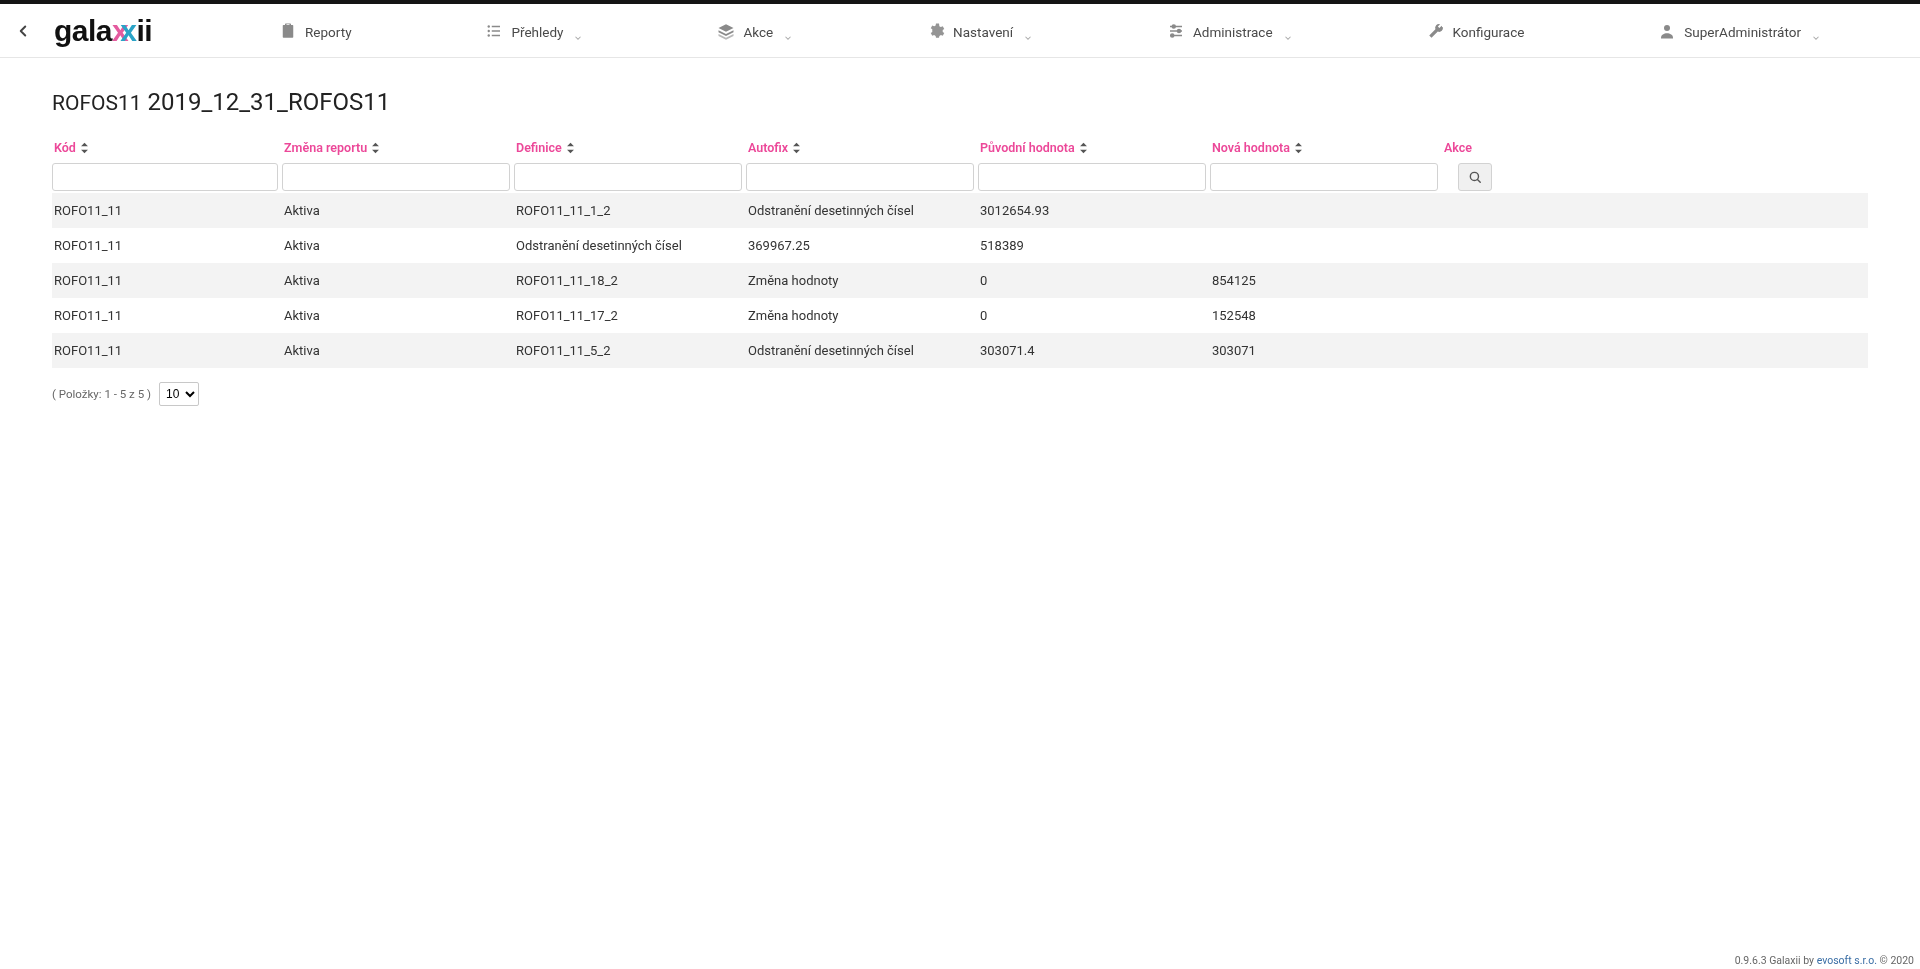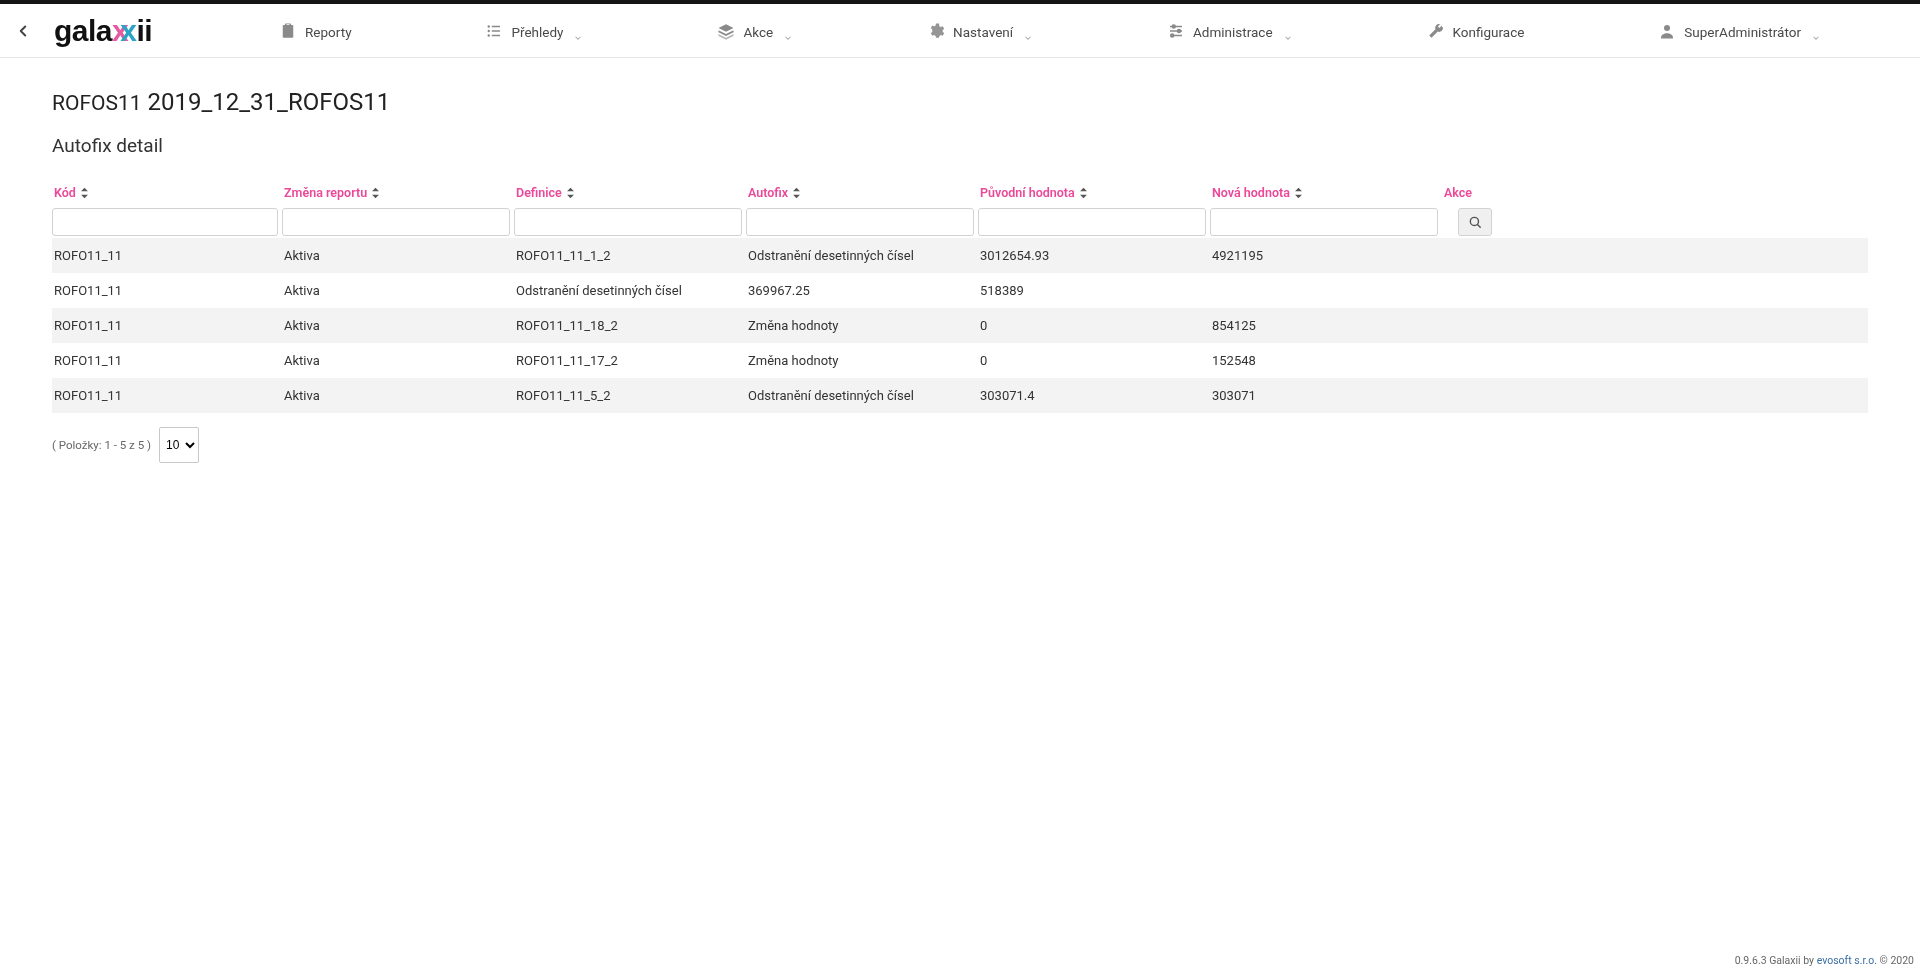--- a/index.html
+++ b/index.html
@@ -124,21 +124,21 @@
   .data-row:nth-child(odd) { background: #f3f3f3; }
   .data-row:nth-child(even) { background: #ffffff; }
 
   .pager {
     margin-top: 14px;
     font-size: 11.5px;
     color: #666;
     display: flex; align-items: center; gap: 8px;
   }
   .pager select {
-    height: 36px; font-size: 12px;
+    height: 24px; font-size: 12px;
     border: 1px solid #c8c8c8; background: #fff; border-radius: 2px;
     padding: 0 2px;
   }
 
   .footer {
     position: fixed;
     bottom: 0; right: 0;
     font-size: 10.5px;
     color: #666;
     padding: 2px 6px;
@@ -244,21 +244,20 @@
           </svg></span>
       </div>
     </div>
 </div>
 
 <div class="container">
   <h1 class="page-title">
     <span class="prefix">ROFOS11</span>
     <span>2019_12_31_ROFOS11</span>
   </h1>
-  <h2 class="subtitle">Autofix detail</h2>
 
   <div class="table-wrap">
     <div class="thead-row">
       <div>
           <span>Kód</span>
           <span class="sort-icon"><svg viewBox="0 0 10 14">
               <polygon points="5,1 9,5 1,5" fill="currentColor"></polygon>
               <polygon points="5,13 1,9 9,9" fill="currentColor"></polygon>
             </svg></span>
         </div>
@@ -317,21 +316,20 @@
         </div>
       </div>
     </div>
     <div id="table-body">
         <div class="data-row">
           <div>ROFO11_11</div>
           <div>Aktiva</div>
           <div>ROFO11_11_1_2</div>
           <div>Odstranění desetinných čísel</div>
           <div>3012654.93</div>
-          <div>4921195</div>
           <div></div>
         </div>
         <div class="data-row">
           <div>ROFO11_11</div>
           <div>Aktiva</div>
           <div>Odstranění desetinných čísel</div>
           <div>369967.25</div>
           <div>518389</div>
           <div></div>
         </div>

